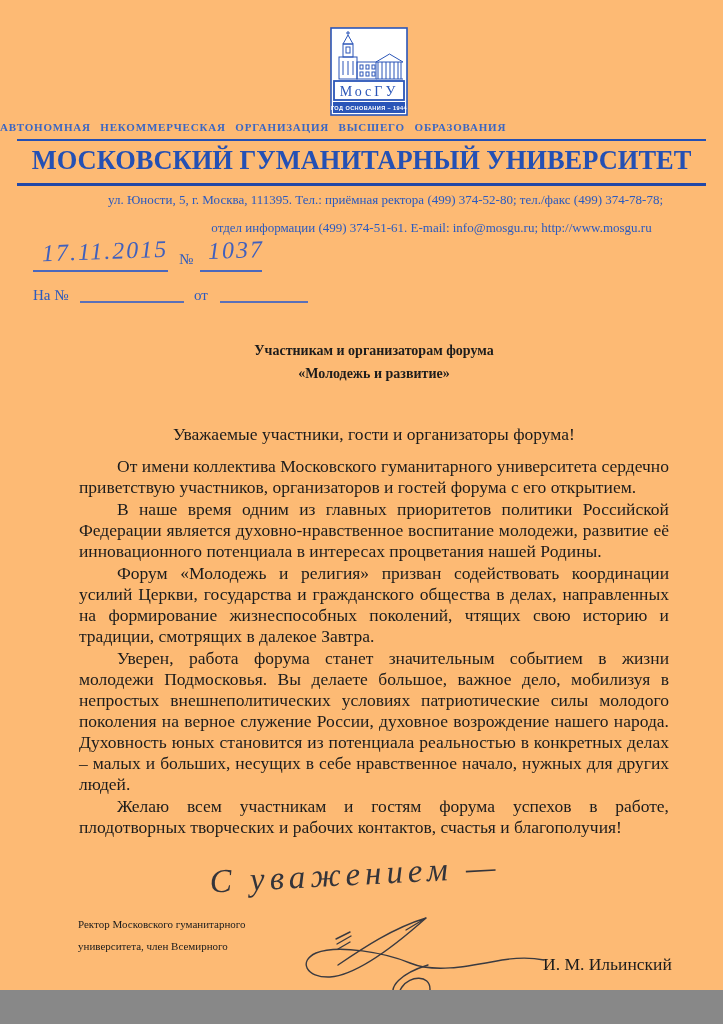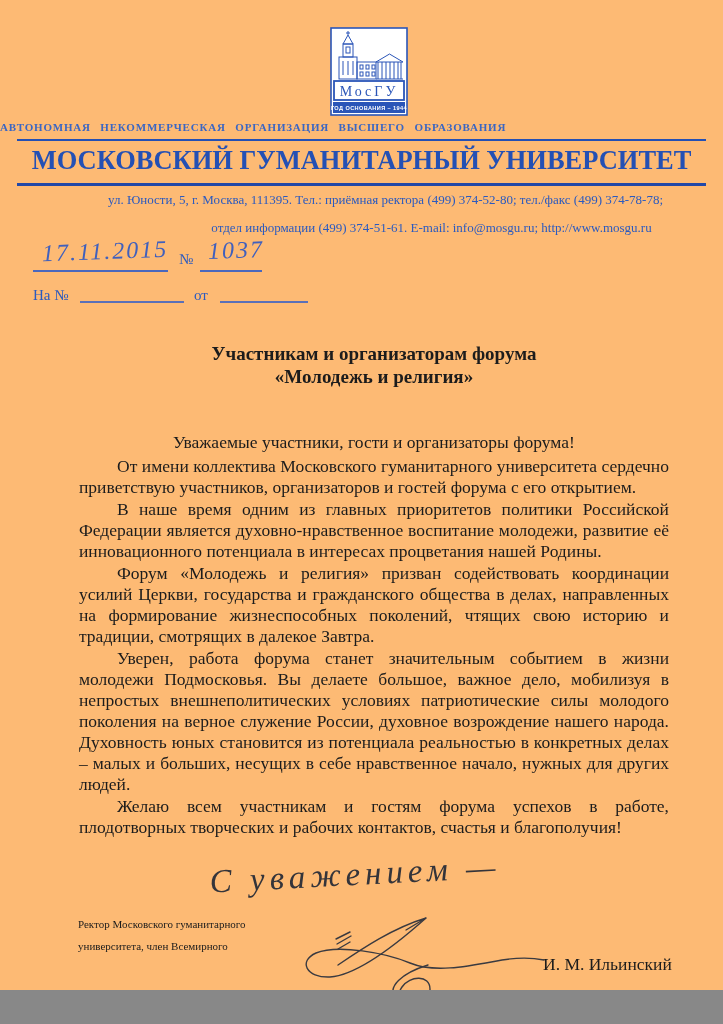--- a/index.html
+++ b/index.html
@@ -35,25 +35,25 @@
   .hand-blue{
     font-style:italic;color:#4060bd;font-size:24px;letter-spacing:2px;
     position:absolute;transform:rotate(-2deg);
   }
   .ref-label{position:absolute;font-size:15px;color:#2a5ac0;}
   .blank-line{position:absolute;height:2px;background:#4a68bd;}
   .blank-line.gray{background:#5a70b8;height:1.5px;}
   
   .addressee{
     position:absolute;left:78px;width:592px;text-align:center;
-    font-size:19px;font-weight:bold;
+    font-size:14px;font-weight:bold;
   }
   .salutation{
     position:absolute;left:78px;width:592px;top:424px;
-    text-align:center;font-size:17.5px;margin-top:8px;
+    text-align:center;font-size:17.5px;
   }
   .body-text{
     position:absolute;left:78px;top:455px;width:592px;
     font-size:17.5px;line-height:21px;text-align:justify;
   }
   .body-text p{margin:1px;text-indent:38px;}
   
   .closing{
     position:absolute;left:185px;top:856px;width:340px;text-align:center;
     font-style:italic;font-size:33px;letter-spacing:5px;color:#34343a;
@@ -128,21 +128,21 @@
   <div class="ref-label" style="left:179px;top:251px;">№</div>
   <div class="hand-blue" style="left:208px;top:237px;">1037</div>
   <div class="blank-line" style="left:200px;top:270px;width:62px;"></div>
 
   <div class="ref-label" style="left:33px;top:287px;">На №</div>
   <div class="blank-line gray" style="left:80px;top:301px;width:104px;"></div>
   <div class="ref-label" style="left:194px;top:287px;">от</div>
   <div class="blank-line gray" style="left:220px;top:301px;width:88px;"></div>
 
   <div class="addressee" style="top:343px;">Участникам и организаторам форума</div>
-  <div class="addressee" style="top:366px;">«Молодежь и религия»</div>
+  <div class="addressee" style="top:366px;">«Молодежь и развитие»</div>
 
   <div class="salutation">Уважаемые участники, гости и организаторы форума!</div>
 
   <div class="body-text">
     <p>От имени коллектива Московского гуманитарного университета сердечно приветствую участников, организаторов и гостей форума с его открытием.</p>
     <p>В наше время одним из главных приоритетов политики Российской Федерации является духовно-нравственное воспитание молодежи, развитие её инновационного потенциала в интересах процветания нашей Родины.</p>
     <p>Форум «Молодежь и религия» призван содействовать координации усилий Церкви, государства и гражданского общества в делах, направленных на формирование жизнеспособных поколений, чтящих свою историю и традиции, смотрящих в далекое Завтра.</p>
     <p>Уверен, работа форума станет значительным событием в жизни молодежи Подмосковья. Вы делаете большое, важное дело, мобилизуя в непростых внешнеполитических условиях патриотические силы молодого поколения на верное служение России, духовное возрождение нашего народа. Духовность юных становится из потенциала реальностью в конкретных делах – малых и больших, несущих в себе нравственное начало, нужных для других людей.</p>
     <p>Желаю всем участникам и гостям форума успехов в работе, плодотворных творческих и рабочих контактов, счастья и благополучия!</p>
   </div>

